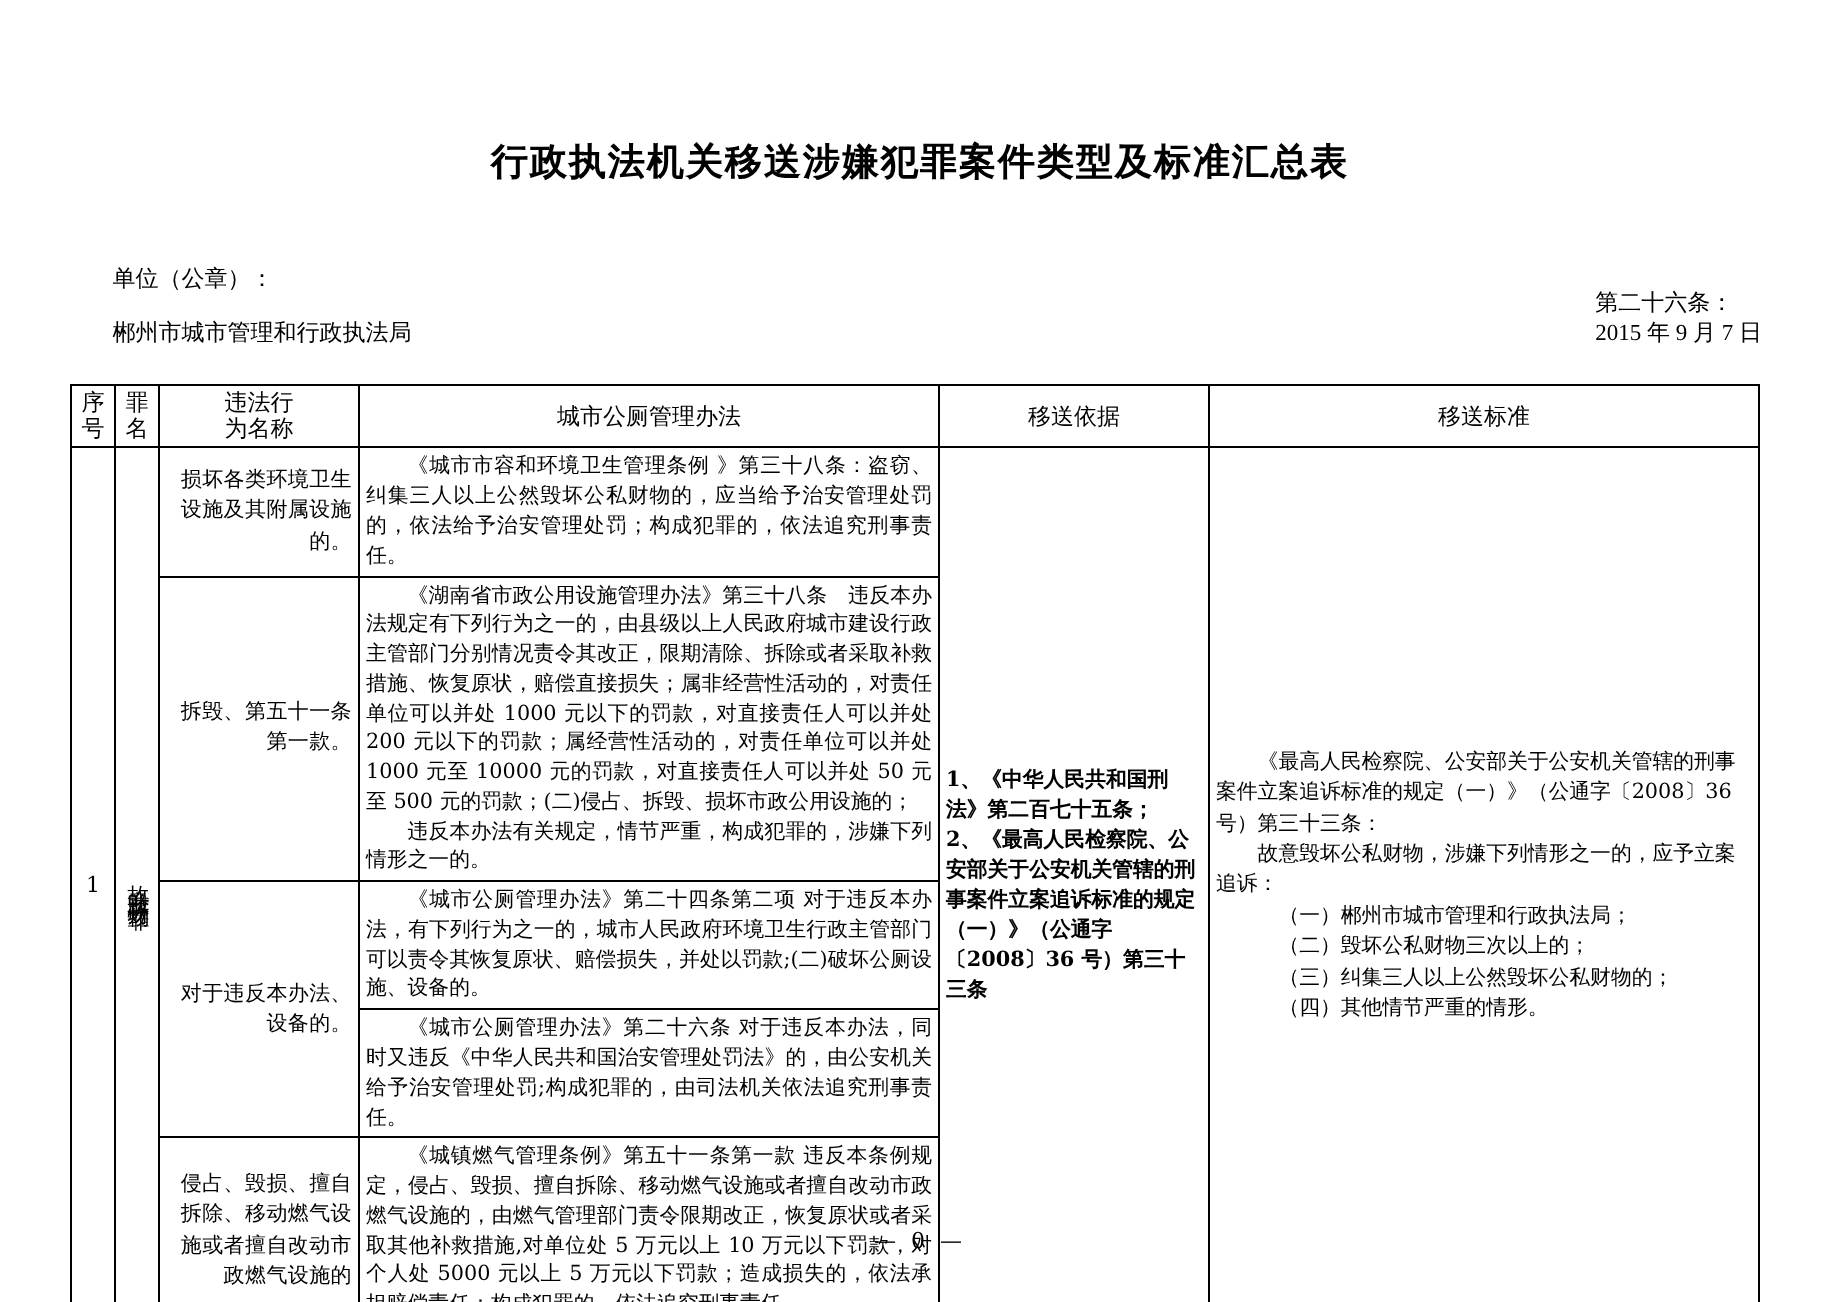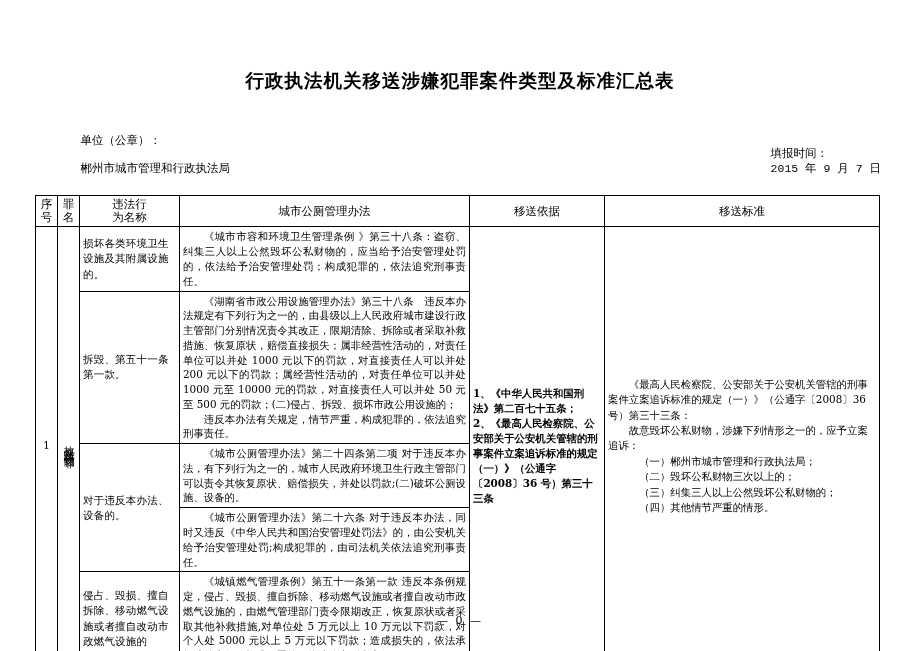--- a/index.html
+++ b/index.html
@@ -32,21 +32,21 @@
     padding-top: 68px;
     font-family: "DejaVu Serif", "Liberation Serif", serif;
   }
   .meta-row {
     display: flex;
     justify-content: space-between;
     align-items: flex-end;
     font-size: 11.5px;
     margin-top: 27px;
     padding: 0 4px 4px 4px;
-    font-family: Liberation Mono, monospace;
+    font-family: Liberation Serif, serif;
   }
   .meta-left { white-space: pre; }
   .meta-right { white-space: pre; }
 
   table.main {
     width: 844px;
     border-collapse: collapse;
     table-layout: fixed;
     margin-top: 2px;
     font-size: 10.3px;
@@ -86,21 +86,21 @@
     font-size: 11px;
     line-height: 1.05;
     display: inline-block;
   }
   .cell-crime {
     text-align: center;
     vertical-align: middle;
     padding: 0;
   }
   .cell-act {
-    text-align: left;
+    text-align: right;
     vertical-align: middle;
     font-size: 10.5px;
     line-height: 1.45;
     letter-spacing: 0.2px;
     padding-left: 5px;
     padding-right: 3px;
   }
   .cell-reg {
     text-align: justify;
     text-justify: inter-ideograph;
@@ -145,21 +145,21 @@
 
   <h1 class="doc-title">行政执法机关移送涉嫌犯罪案件类型及标准汇总表</h1>
 
   <div class="meta-row">
     <div class="meta-left">
       <span>单位（公章）：</span>
       <span>&nbsp;&nbsp;</span>
       <span>郴州市城市管理和行政执法局</span>
     </div>
     <div class="meta-right">
-      <span>填报时间：</span>
+      <span>第二十六条：</span>
       <span>2015 年 9 月 7 日</span>
     </div>
   </div>
 
   <table class="main">
     <colgroup>
       <col class="col-seq">
       <col class="col-crime">
       <col class="col-act">
       <col class="col-reg">
@@ -201,21 +201,21 @@
           <p class="p-ind3">（二）毁坏公私财物三次以上的；</p>
           <p class="p-ind3">（三）纠集三人以上公然毁坏公私财物的；</p>
           <p class="p-ind3">（四）其他情节严重的情形。</p>
         </td>
       </tr>
 
       <tr>
         <td class="cell-act">拆毁、第五十一条第一款。</td>
         <td class="cell-reg">
           <p class="p-ind">《湖南省市政公用设施管理办法》第三十八条　违反本办法规定有下列行为之一的，由县级以上人民政府城市建设行政主管部门分别情况责令其改正，限期清除、拆除或者采取补救措施、恢复原状，赔偿直接损失；属非经营性活动的，对责任单位可以并处 1000 元以下的罚款，对直接责任人可以并处 200 元以下的罚款；属经营性活动的，对责任单位可以并处 1000 元至 10000 元的罚款，对直接责任人可以并处 50 元至 500 元的罚款；(二)侵占、拆毁、损坏市政公用设施的；</p>
-          <p class="p-ind">违反本办法有关规定，情节严重，构成犯罪的，依法追究刑事责任。</p>
+          <p class="p-ind">违反本办法有关规定，情节严重，构成犯罪的，涉嫌下列情形之一的。</p>
         </td>
       </tr>
 
       <tr>
         <td class="cell-act" rowspan="2">对于违反本办法、设备的。</td>
         <td class="cell-reg">
           <p class="p-ind">《城市公厕管理办法》第二十四条第二项 对于违反本办法，有下列行为之一的，城市人民政府环境卫生行政主管部门可以责令其恢复原状、赔偿损失，并处以罚款;(二)破坏公厕设施、设备的。</p>
         </td>
       </tr>
 

